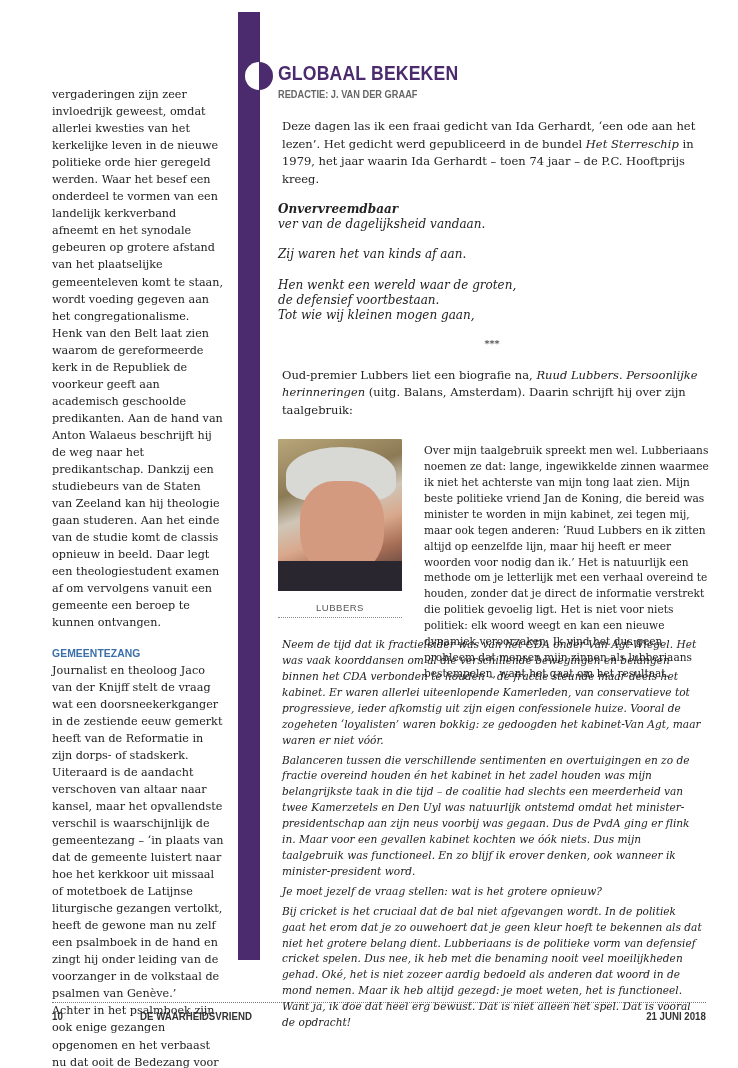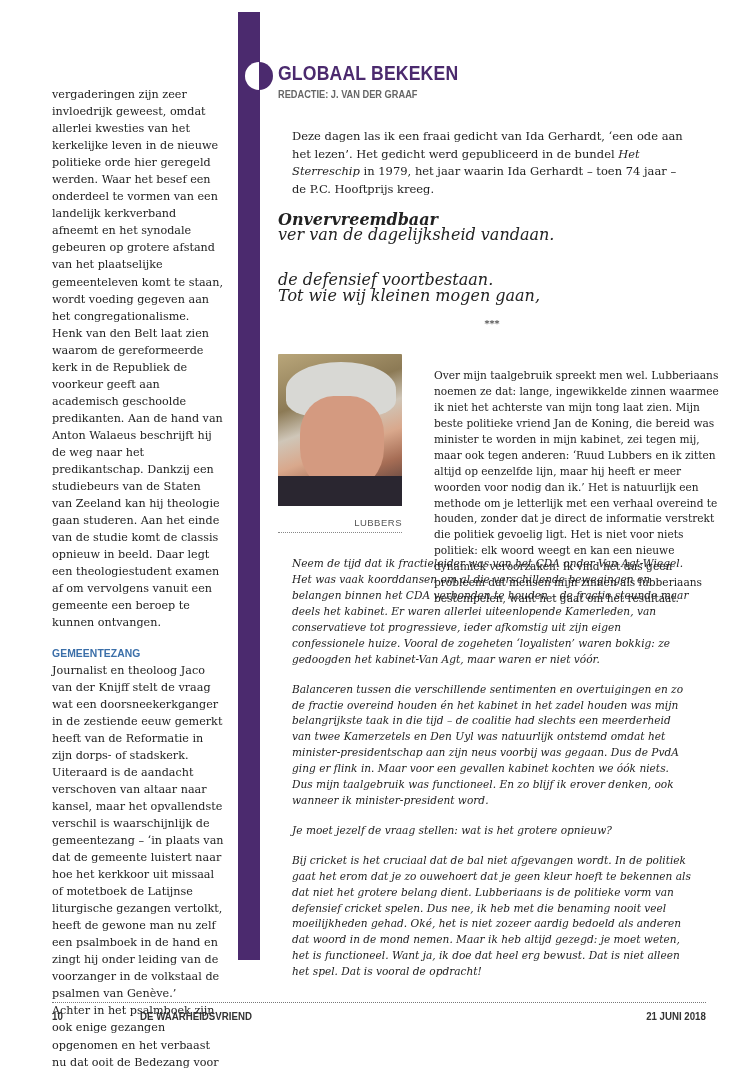--- a/index.html
+++ b/index.html
@@ -7,33 +7,33 @@
   .left-col { position:absolute; left:52px; top:86px; width:172px; font-size:11.2px; line-height:17.05px; }
   .left-col p { margin:0; }
   .section-head { font-family:"Liberation Sans", sans-serif; font-weight:bold; color:#3a6ea8; font-size:11.5px; letter-spacing:0.1px; margin-top:13px !important; line-height:17px; transform:scaleX(0.9); transform-origin:left; }
   .purple-bar { position:absolute; left:238px; top:12px; width:22px; height:948px; background:#4b2a6e; }
   .logo-circle { position:absolute; left:245px; top:62px; width:28px; height:28px; border-radius:50%; overflow:hidden; display:flex; }
   .logo-circle .l { width:50%; height:100%; background:#fff; }
   .logo-circle .r { width:50%; height:100%; background:#4b2a6e; }
   .title { position:absolute; left:278px; top:62px; font-family:"Liberation Sans", sans-serif; font-weight:bold; font-size:20px; color:#4b2a6e; letter-spacing:0.2px; transform:scaleX(0.88); transform-origin:left; }
   .subtitle { position:absolute; left:278px; top:88px; font-family:"Liberation Sans", sans-serif; font-weight:bold; font-size:10.5px; color:#666; transform:scaleX(0.88); transform-origin:left; }
   .main { position:absolute; left:278px; top:114px; width:428px; font-size:11.5px; line-height:17.5px; }
-  .main p { margin:14px; }
+  .main p { margin:4px; }
   .intro { margin-bottom:14px !important; }
-  .poem { font-style:italic; font-size:16px; line-height:15.2px; }
+  .poem { font-style:italic; font-size:12px; line-height:15.2px; }
   .poem .ptitle { font-weight:bold; }
   .poem .gap { height:15px; }
   .stars { text-align:center; font-size:10px; margin:12px 0 14px; }
   .i { font-style:italic; }
   .quote-wrap { position:relative; margin-top:12px; height:196px; }
   .photo { position:absolute; left:0; top:8px; width:124px; height:152px; background:linear-gradient(160deg,#b9a67a 0%,#8c7a55 30%,#cfc6b8 45%,#d9a88c 60%,#a66d55 75%,#2f2a30 100%); border-radius:1px; }
   .photo .hair { position:absolute; left:8px; top:8px; width:110px; height:55px; border-radius:50% 50% 30% 30%; background:#d8d8d4; }
   .photo .face { position:absolute; left:22px; top:42px; width:84px; height:95px; border-radius:40% 40% 45% 45%; background:#d49a80; }
   .photo .suit { position:absolute; left:0; bottom:0; width:124px; height:30px; background:#2a2630; }
-  .caption { position:absolute; left:0; top:168px; width:124px; text-align:right; font-family:"Liberation Sans", sans-serif; font-size:9.5px; color:#555; letter-spacing:0.5px; }
+  .caption { position:absolute; left:0; top:168px; width:124px; text-align:center; font-family:"Liberation Sans", sans-serif; font-size:9.5px; color:#555; letter-spacing:0.5px; }
   .cap-rule { position:absolute; left:0; top:186px; width:124px; border-top:1px dotted #888; }
   .quote1 { position:absolute; left:142px; top:8px; width:286px; font-size:10.6px; line-height:15.9px; }
   .quote2 { font-style:italic; font-size:10.6px; line-height:15.9px; margin-top:10px !important; }
   .footer-rule { position:absolute; left:52px; top:1002px; width:654px; border-top:1px dotted #777; }
   .footer { position:absolute; top:1010px; font-family:"Liberation Sans", sans-serif; font-weight:bold; font-size:11px; color:#333; transform:scaleX(0.88); }
   .f-page { left:52px; transform-origin:left; }
   .f-mag { left:140px; transform-origin:left; }
   .f-date { right:32px; transform-origin:right; }
 </style>
 </head>
@@ -56,27 +56,30 @@
 <div class="title">GLOBAAL BEKEKEN</div>
 <div class="subtitle">REDACTIE: J. VAN DER GRAAF</div>
 
 <div class="main">
   <p class="intro"><span>Deze dagen las ik een fraai gedicht van Ida Gerhardt, ‘een ode aan het lezen’. Het gedicht werd gepubliceerd in de bundel </span><span class="i">Het Sterreschip</span><span> in 1979, het jaar waarin Ida Gerhardt – toen 74 jaar – de P.C. Hooftprijs kreeg.</span></p>
 
   <div class="poem">
     <div class="ptitle">Onvervreemdbaar</div>
     <div>ver van de dagelijksheid vandaan.</div>
     <div class="gap"></div>
+    <div>Zij waren het van kinds af aan.</div>
     <div class="gap"></div>
+    <div>Hen wenkt een wereld waar de groten,</div>
     <div>de defensief voortbestaan.</div>
     <div>Tot wie wij kleinen mogen gaan,</div>
   </div>
 
   <div class="stars">***</div>
 
+  <p><span>Oud-premier Lubbers liet een biografie na, </span><span class="i">Ruud Lubbers. Persoonlijke herinneringen</span><span> (uitg. Balans, Amsterdam). Daarin schrijft hij over zijn taalgebruik:</span></p>
 
   <div class="quote-wrap">
     <div class="photo">
       <div class="hair"></div>
         <div class="face"></div>
         <div class="suit"></div>
     </div>
     <div class="caption">LUBBERS</div>
     <div class="cap-rule"></div>
     <p class="quote1">Over mijn taalgebruik spreekt men wel. Lubberiaans noemen ze dat: lange, ingewikkelde zinnen waarmee ik niet het achterste van mijn tong laat zien. Mijn beste politieke vriend Jan de Koning, die bereid was minister te worden in mijn kabinet, zei tegen mij, maar ook tegen anderen: ‘Ruud Lubbers en ik zitten altijd op eenzelfde lijn, maar hij heeft er meer woorden voor nodig dan ik.’ Het is natuurlijk een methode om je letterlijk met een verhaal overeind te houden, zonder dat je direct de informatie verstrekt die politiek gevoelig ligt. Het is niet voor niets politiek: elk woord weegt en kan een nieuwe dynamiek veroorzaken. Ik vind het dus geen probleem dat mensen mijn zinnen als lubberiaans bestempelen, want het gaat om het resultaat.</p>

